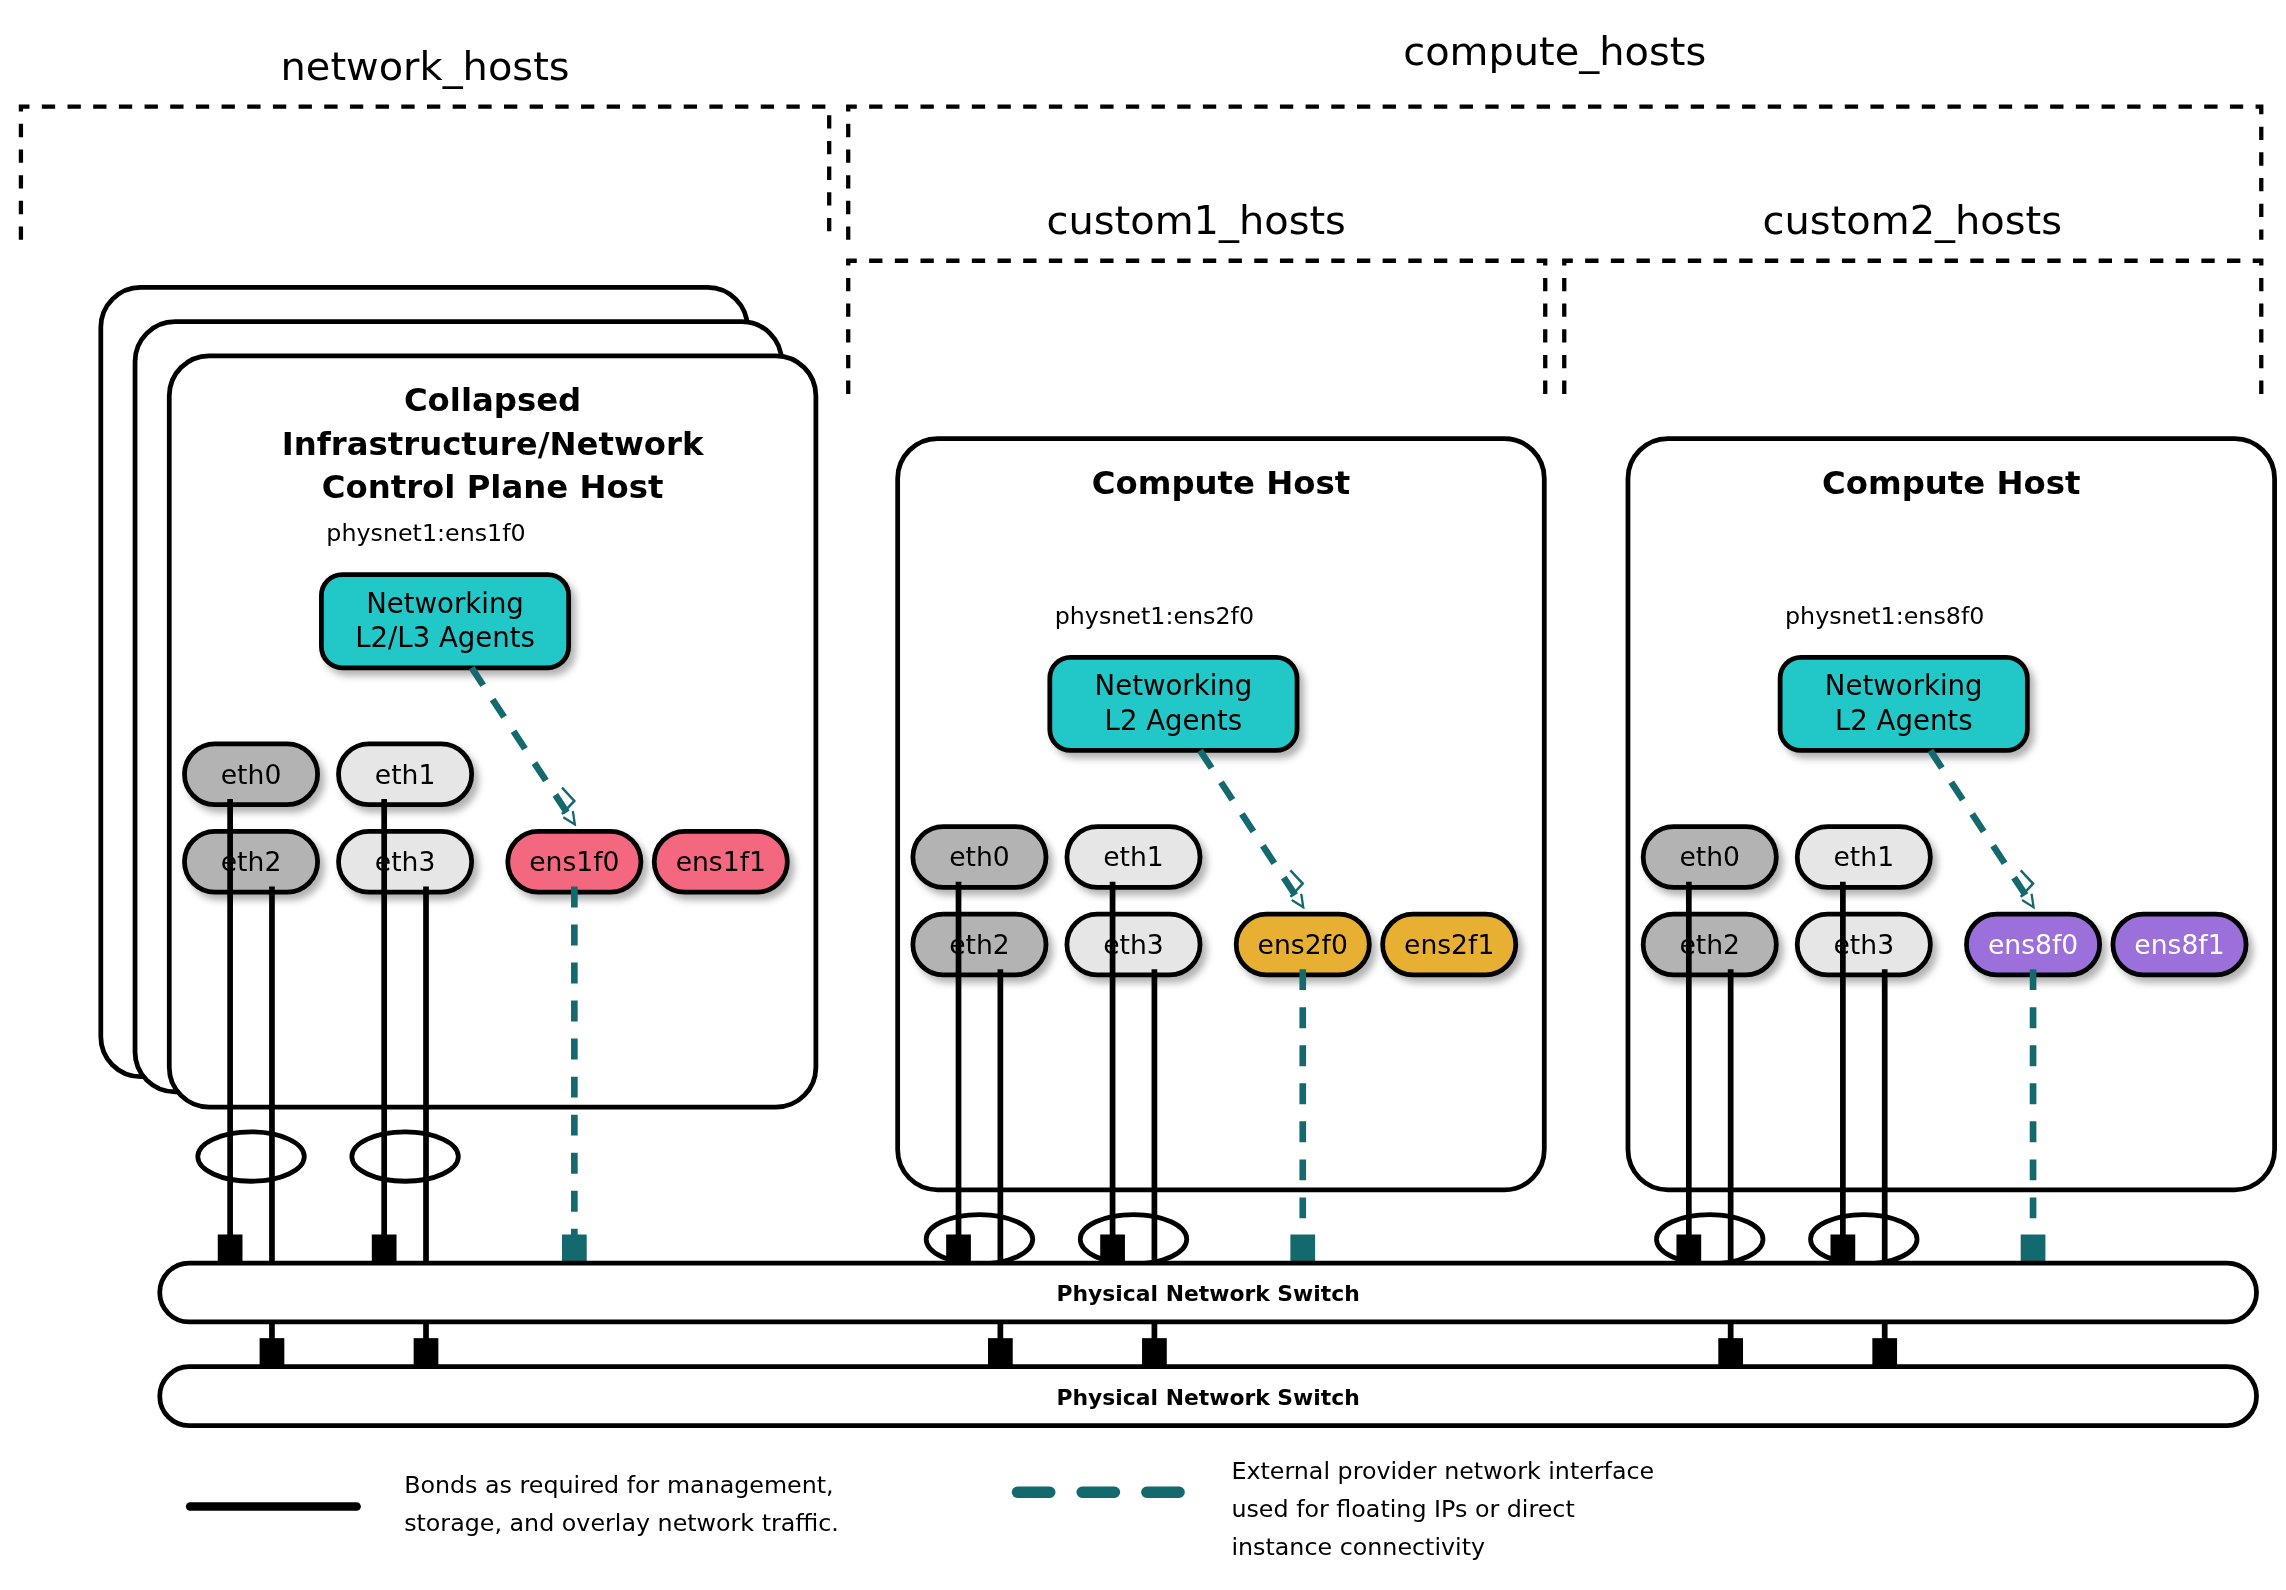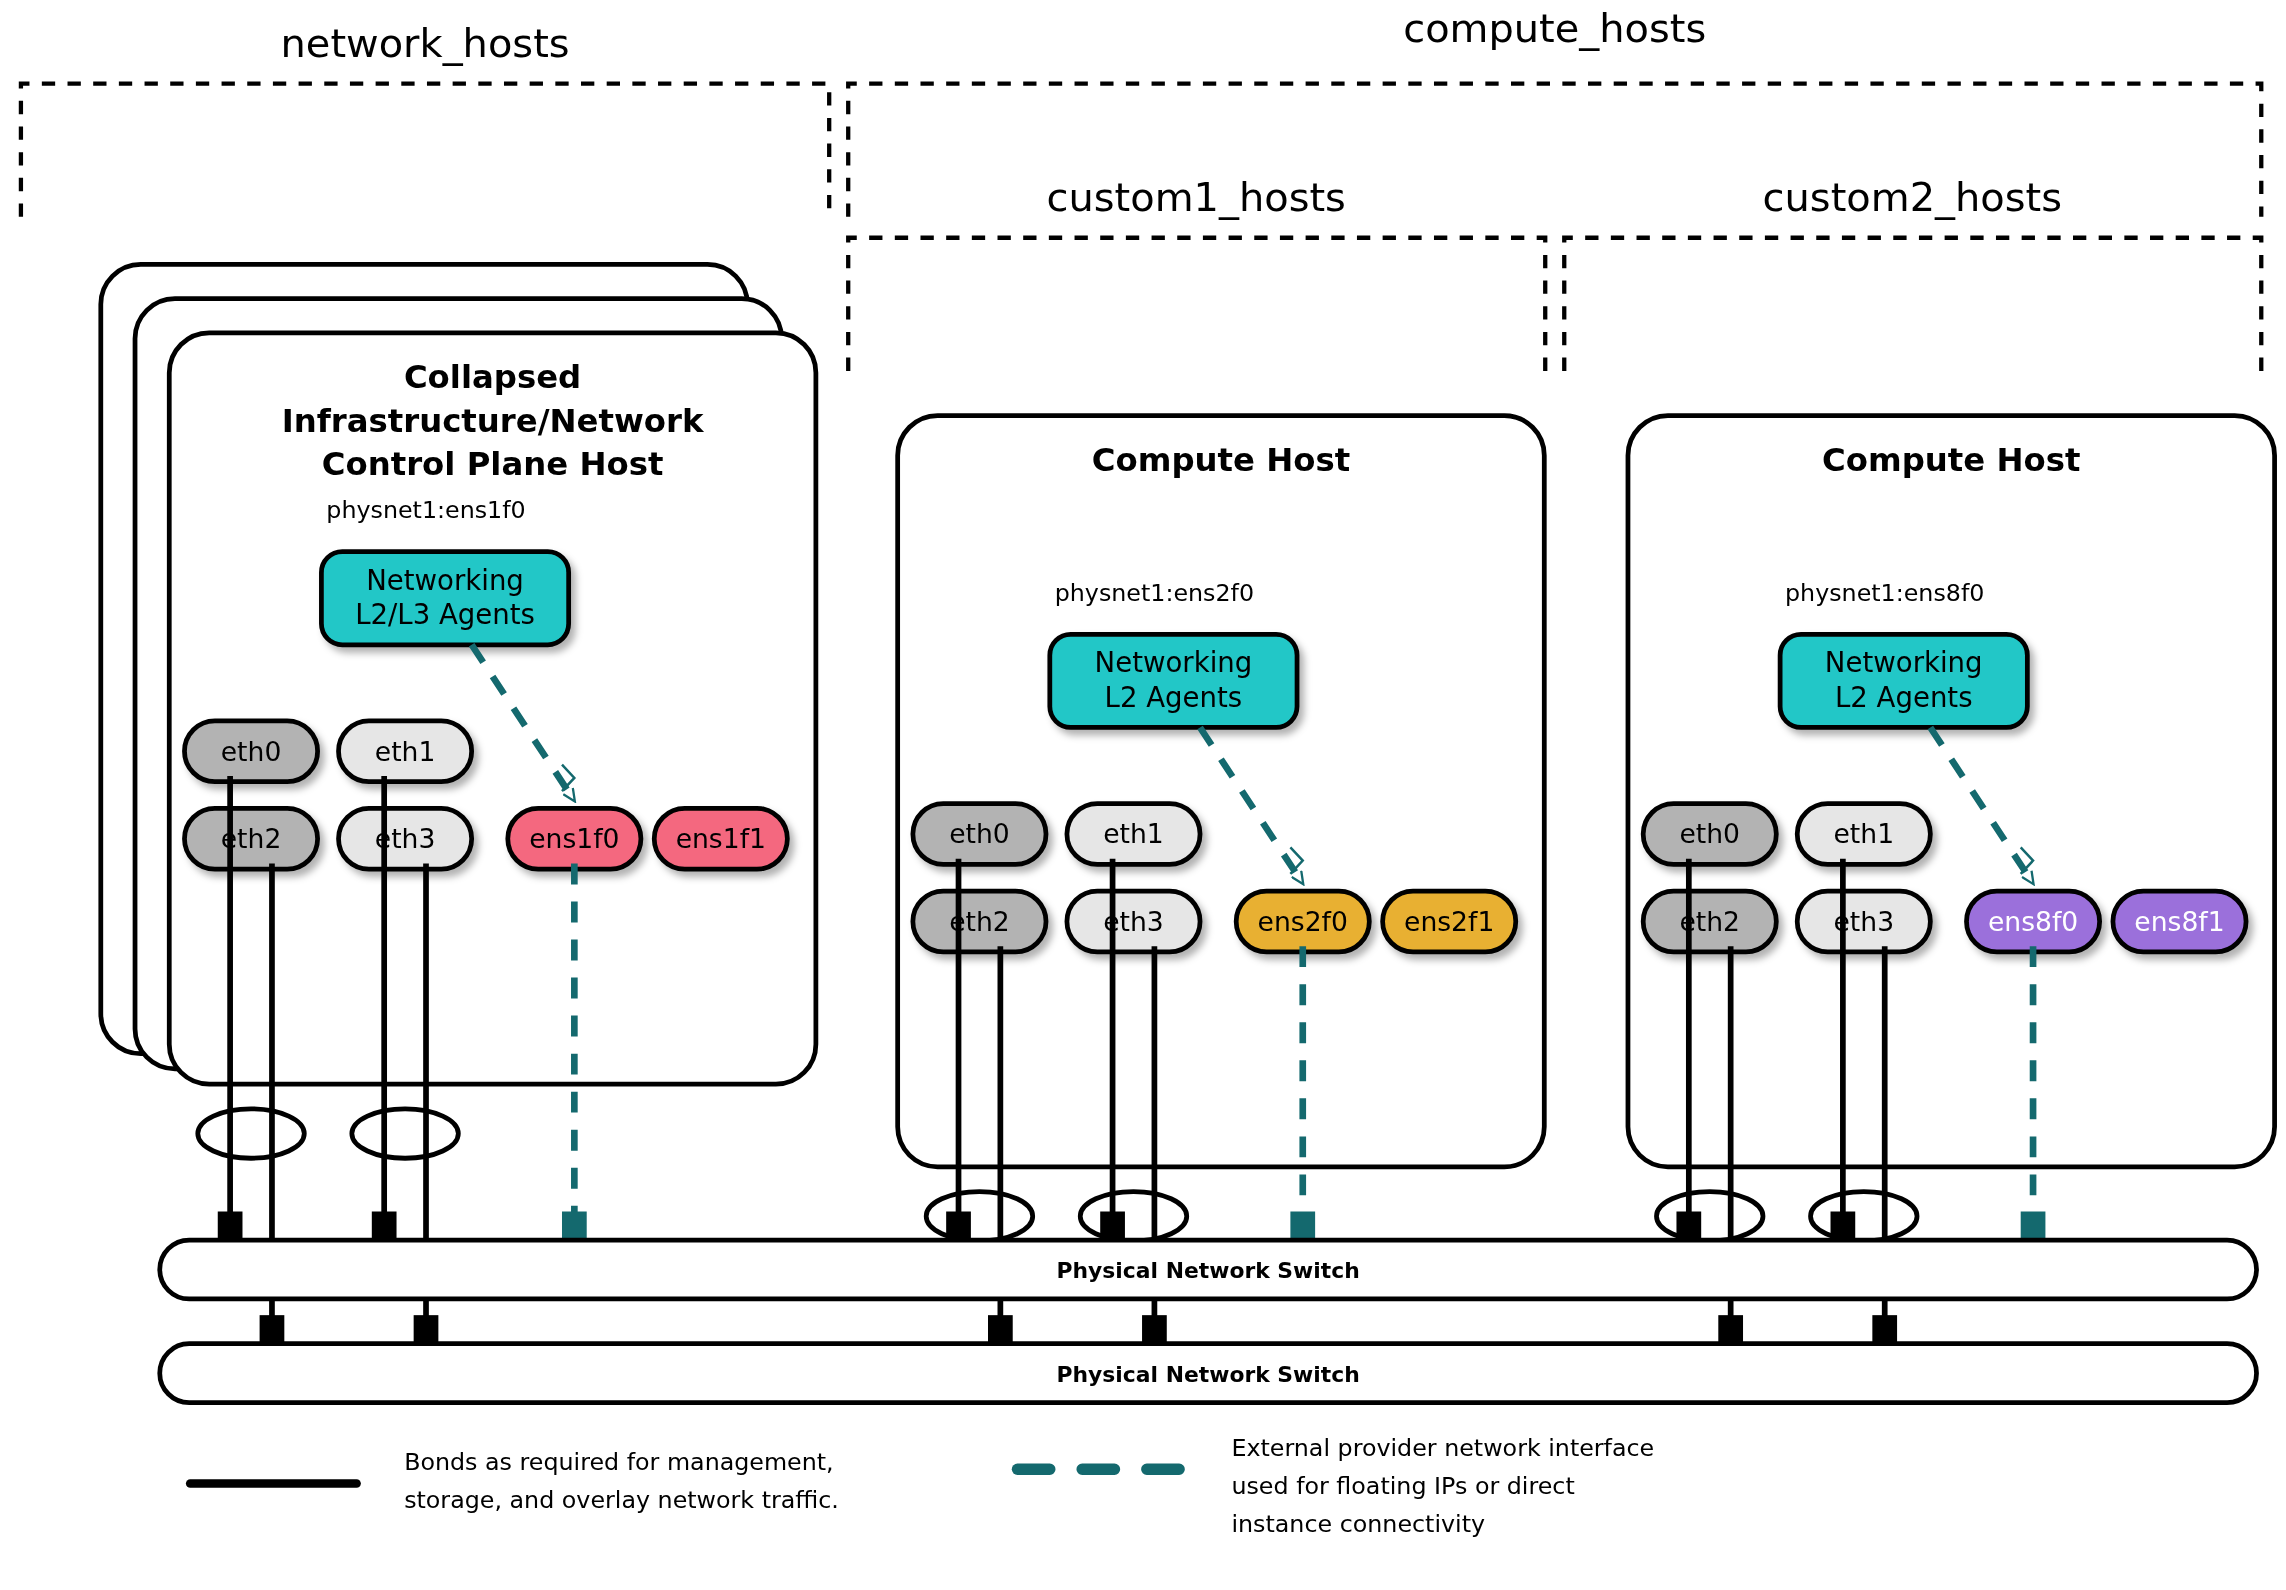--- a/index.html
+++ b/index.html
@@ -1,17 +1,17 @@
 <!DOCTYPE html>
 <html style="font-size:15px"><head>
 <meta charset="utf-8">
 <style>
   html,body{margin:0;padding:0;background:#ffffff;}
   body{width:2286px;height:1590px;overflow:hidden;font-family:"DejaVu Sans",sans-serif;}
-  #stage{position:relative;width:2286px;height:1234px;}
+  #stage{position:relative;width:2286px;height:1234px;margin-top:23px;}
   svg{display:block;}
   text{font-family:"DejaVu Sans",sans-serif;}
   .grp-label{font-size:42px;fill:#000;}
   .host-title{font-size:34px;font-weight:bold;fill:#000;}
   .pill-label{font-size:28px;fill:#000;}
   .pill-label-light{font-size:28px;fill:#ffffff;}
   .agent-label{font-size:29px;fill:#000;}
   .physnet-label{font-size:25px;fill:#000;}
   .switch-label{font-size:23px;font-weight:bold;fill:#000;}
   .legend-label{font-size:25px;fill:#000;}

